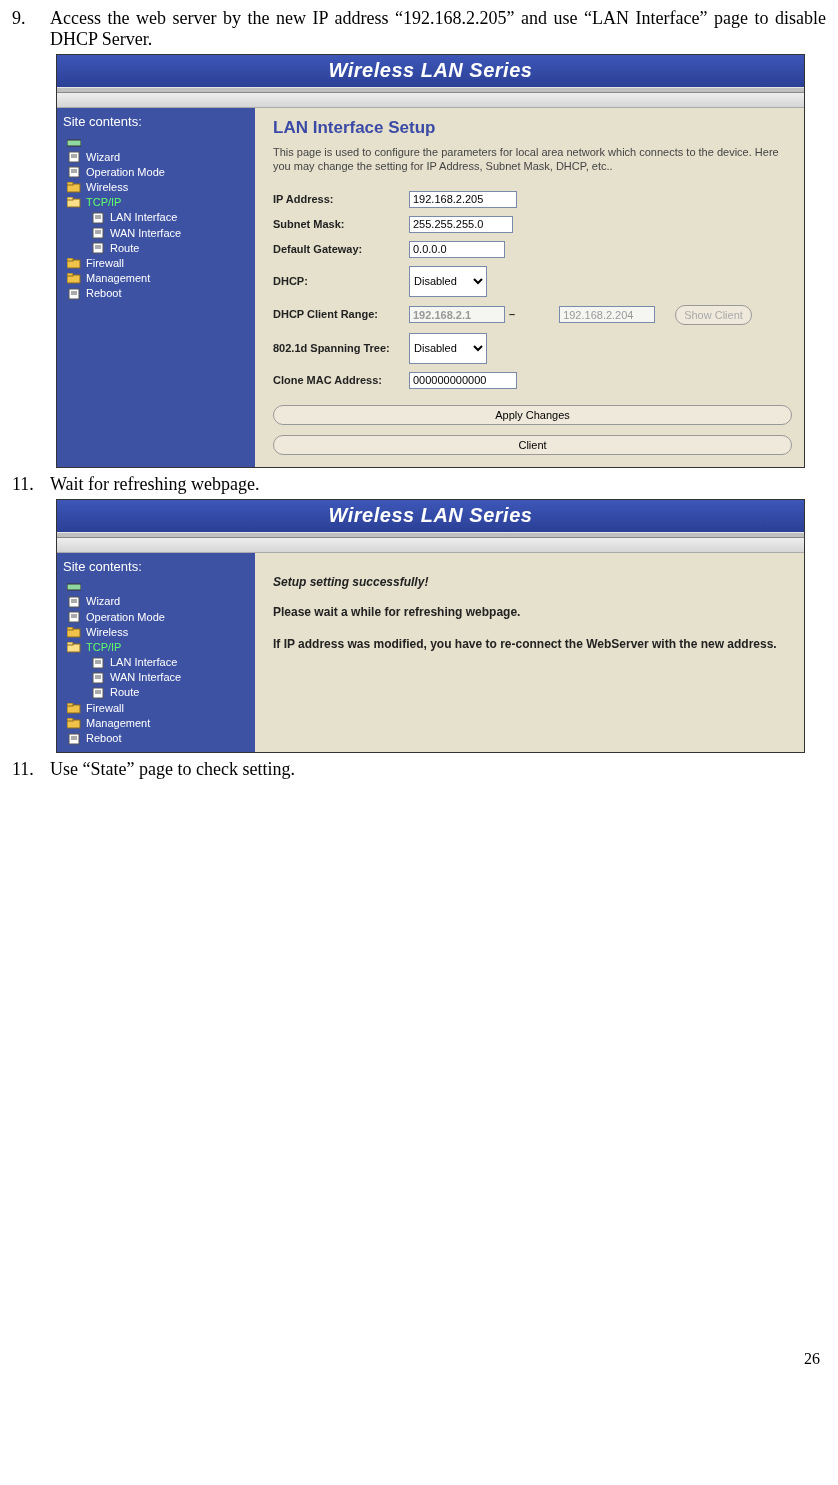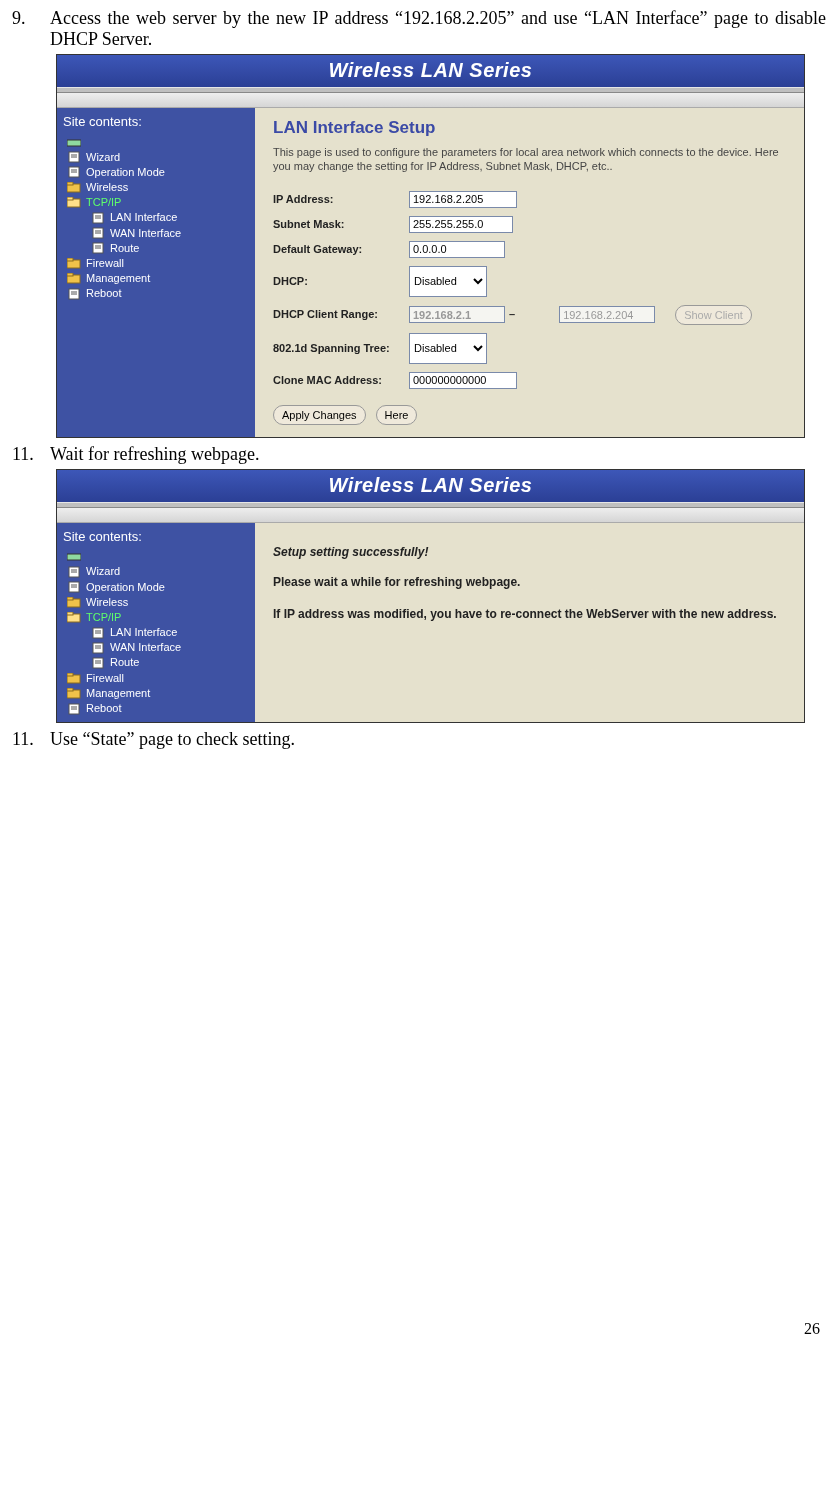--- a/index.html
+++ b/index.html
@@ -180,20 +180,21 @@
     background: #efe9db;
   }
   .dash {
     margin: 0 4px;
     font-weight: bold;
   }
   .button-row {
     margin-top: 16px;
     display: flex;
     gap: 10px;
+    flex-direction: column;
   }
   .page-num {
     position: relative;
     margin-top: 570px;
     text-align: right;
     font-size: 16px;
     padding-right: 6px;
   }
 </style>
 </head>
@@ -353,21 +354,21 @@
           <option>Disabled</option>
         </select>
       </div>
       <div class="form-row">
         <div class="form-label">Clone MAC Address:</div>
         <input class="text-input" style="width: 108px;" value="000000000000">
       </div>
 
       <div class="button-row">
         <button class="btn">Apply Changes</button>
-        <button class="btn">Here</button>
+        <button class="btn">Client</button>
       </div>
     </div>
   </div>
 </div>
 
 <div class="doc-item">
   <div class="doc-num">11.</div>
   <div class="doc-text">Wait for refreshing webpage.</div>
 </div>
 

